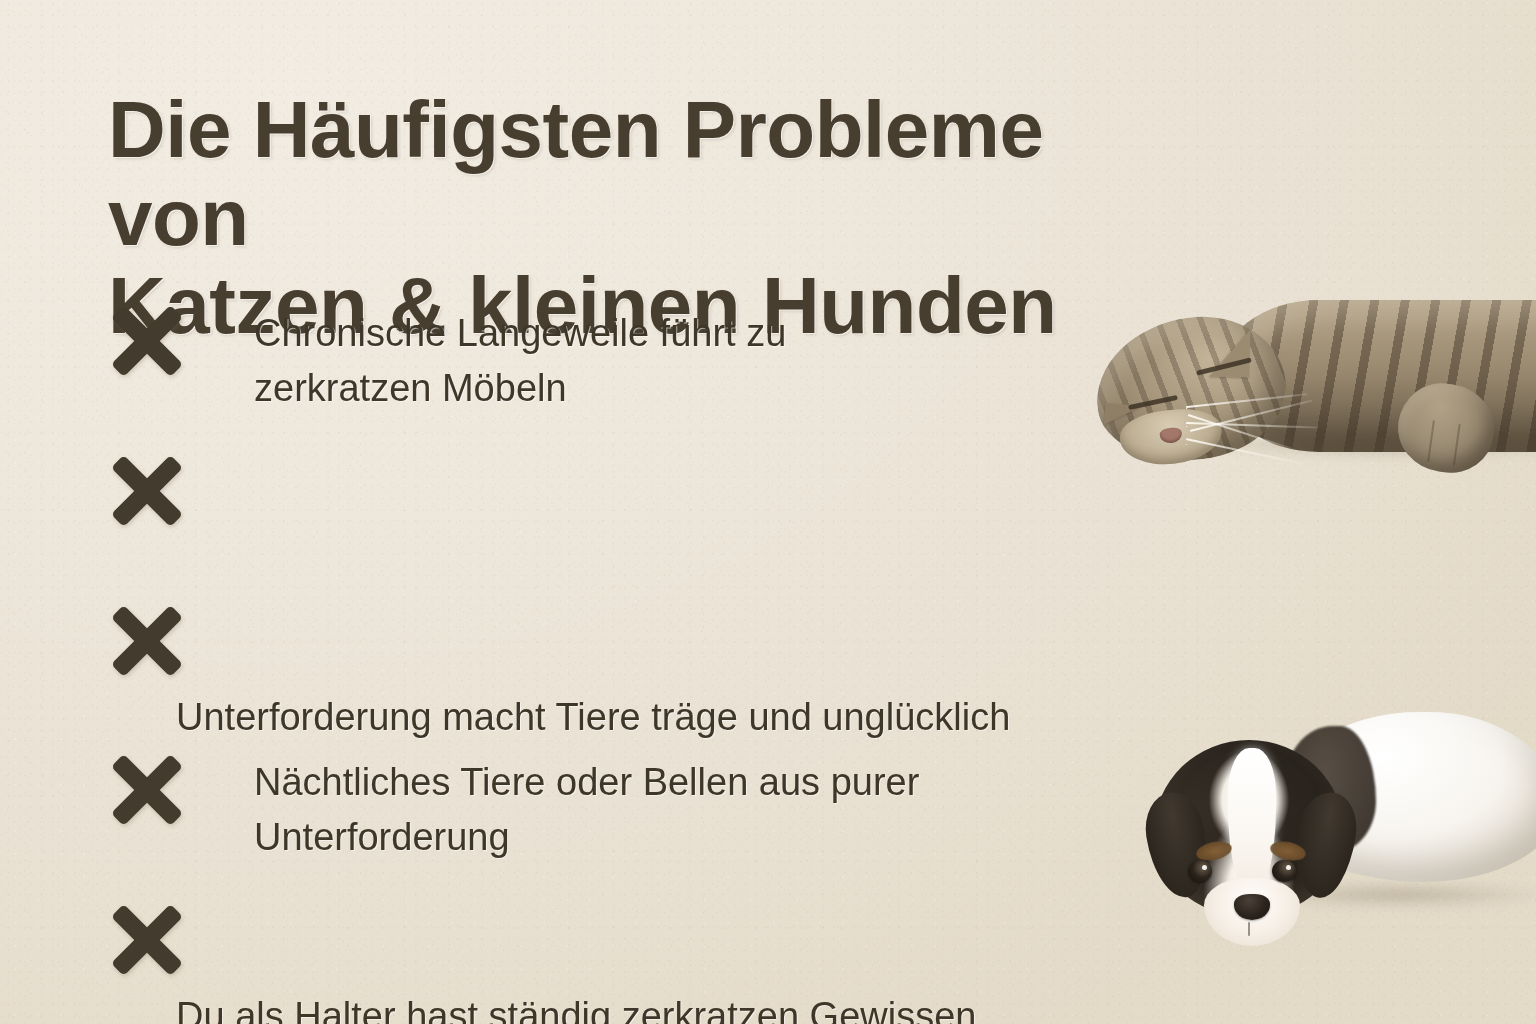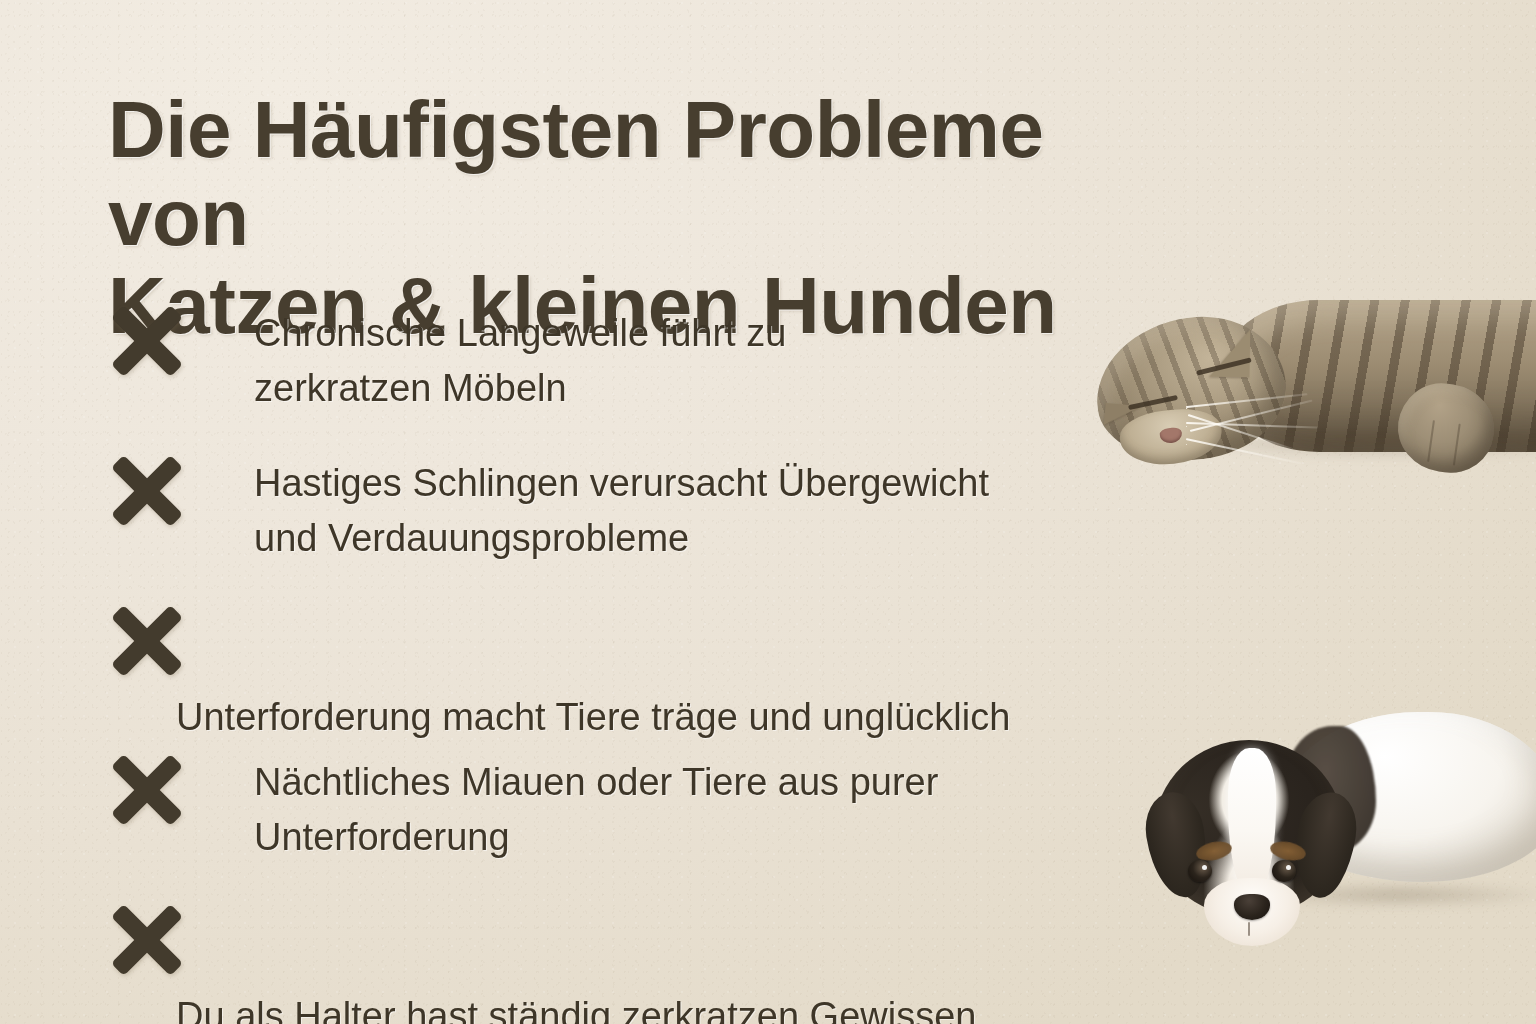--- a/index.html
+++ b/index.html
@@ -373,38 +373,36 @@
       </span>
       <span class="item-text">Chronische Langeweile führt zu
 zerkratzen Möbeln</span>
     </div>
 
     <div class="list-item two-line">
       <span class="x-icon">
         <span class="a"></span>
           <span class="b"></span>
       </span>
-      <span class="item-text">Hastiges Schlingen verursacht Übergewicht
-und Verdauungsprobleme</span>
     </div>
 
     <div class="list-item one-line">
       <span class="x-icon">
         <span class="a"></span>
           <span class="b"></span>
       </span>
       <span class="item-text">Unterforderung macht Tiere träge und unglücklich</span>
     </div>
 
     <div class="list-item two-line">
       <span class="x-icon">
         <span class="a"></span>
           <span class="b"></span>
       </span>
-      <span class="item-text">Nächtliches Miauen oder Tiere aus purer
+      <span class="item-text">Nächtliches Tiere oder Bellen aus purer
 Unterforderung</span>
     </div>
 
     <div class="list-item one-line">
       <span class="x-icon">
         <span class="a"></span>
           <span class="b"></span>
       </span>
       <span class="item-text">Du als Halter hast ständig zerkratzen Gewissen</span>
     </div>

